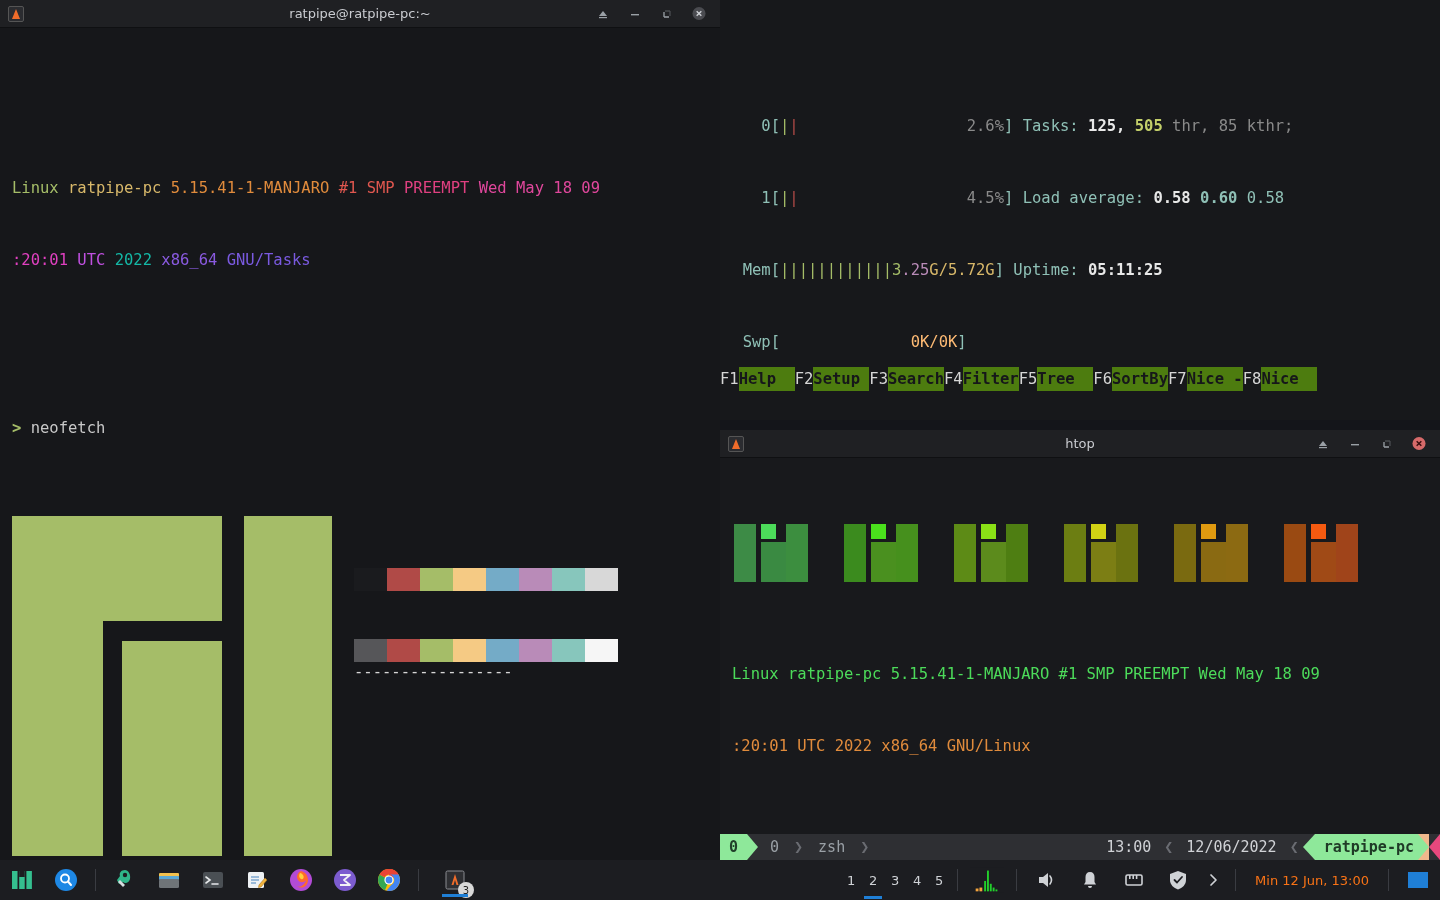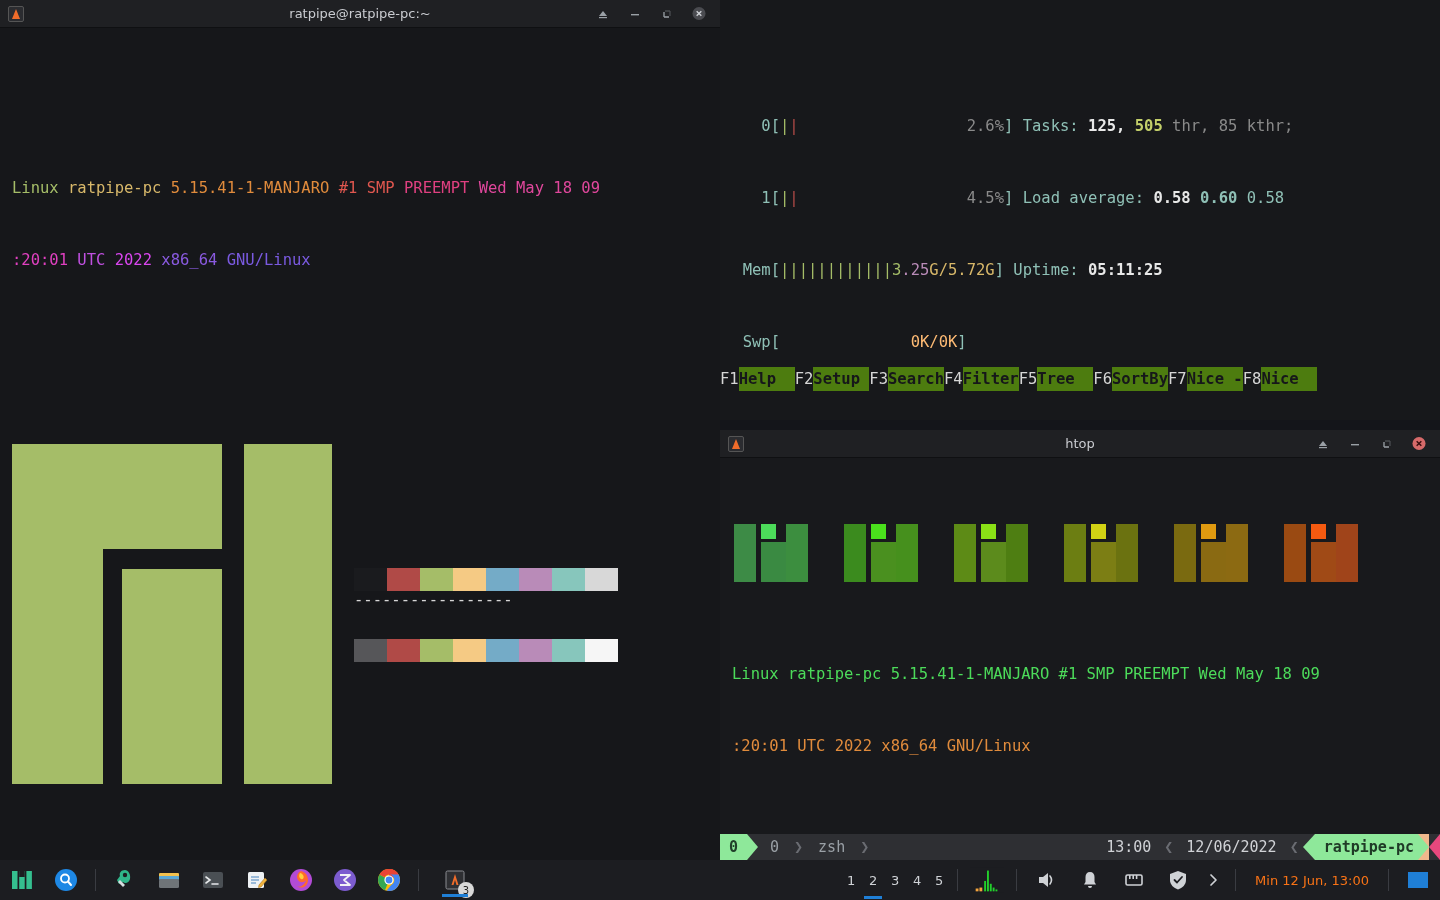--- a/index.html
+++ b/index.html
@@ -119,23 +119,24 @@
               <circle cx="7.5" cy="7.5" r="7" fill="#4a4b50"></circle>
               <path d="M5 5 L10 10 M10 5 L5 10" stroke="#cfd2d6" stroke-width="1.5"></path>
             </svg>
         </div>
       </div>
     </div>
 
     <div class="body term">
       <div style="height:44px"></div>
       <div class="uname-l1"><span style="color:#a5bd68">Linux</span><span> </span><span style="color:#d8b86a">ratpipe-pc</span><span> </span><span style="color:#e08b3c">5.15.41-1-MANJARO</span><span> </span><span style="color:#e0574f">#1 SMP</span><span> </span><span style="color:#e04080">PREEMPT</span><span> </span><span style="color:#e0479c">Wed May 18 09</span></div>
-      <div class="uname-l2"><span style="color:#e040c0">:20:01</span><span> </span><span style="color:#c050e0">UTC</span><span> </span><span style="color:#d946ef">2022</span><span> </span><span style="color:#8a5ae0">x86_64</span><span> </span><span style="color:#7a5ae0">GNU/Linux</span></div>
+      <div class="uname-l2"><span style="color:#e040c0">:20:01</span><span> </span><span style="color:#c050e0">UTC</span><span> </span><span style="color:#14b8a6">2022</span><span> </span><span style="color:#8a5ae0">x86_64</span><span> </span><span style="color:#7a5ae0">GNU/Tasks</span></div>
 
       <div style="height:24px"></div>
+      <div><span style="color:#a5bd68;font-weight:bold">&gt;</span><span> </span><span style="color:#c8c8c8">neofetch</span></div>
 
       <div class="nf-wrap">
         
         <div class="nf-logo">
           <i style="left:0;   top:0;   width:91px;  height:340px;"></i>
           <i style="left:91px;top:0;   width:119px; height:105px;"></i>
           <i style="left:110px;top:125px;width:100px;height:215px;"></i>
           <i style="left:232px;top:0;  width:88px;  height:340px;"></i>
         </div>
         <div class="nf-info">

